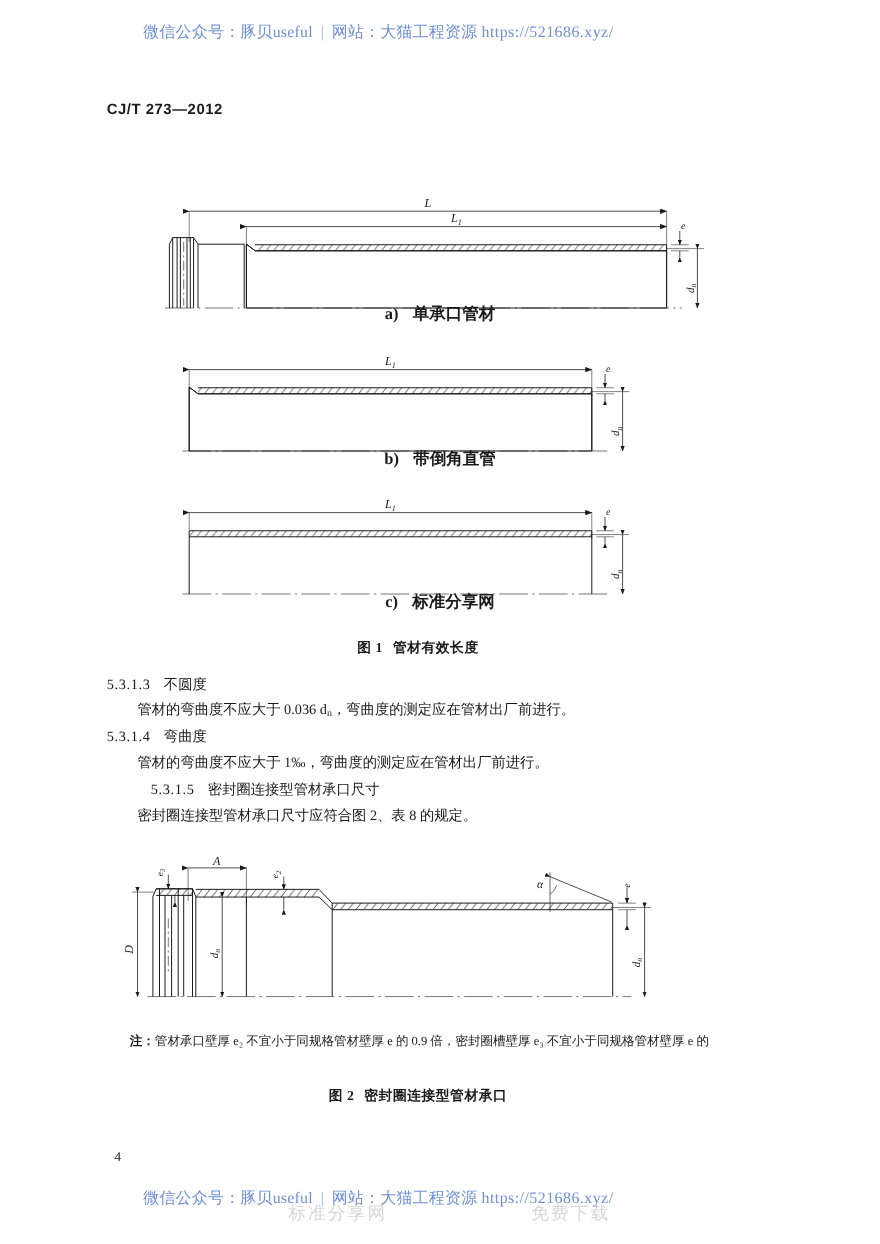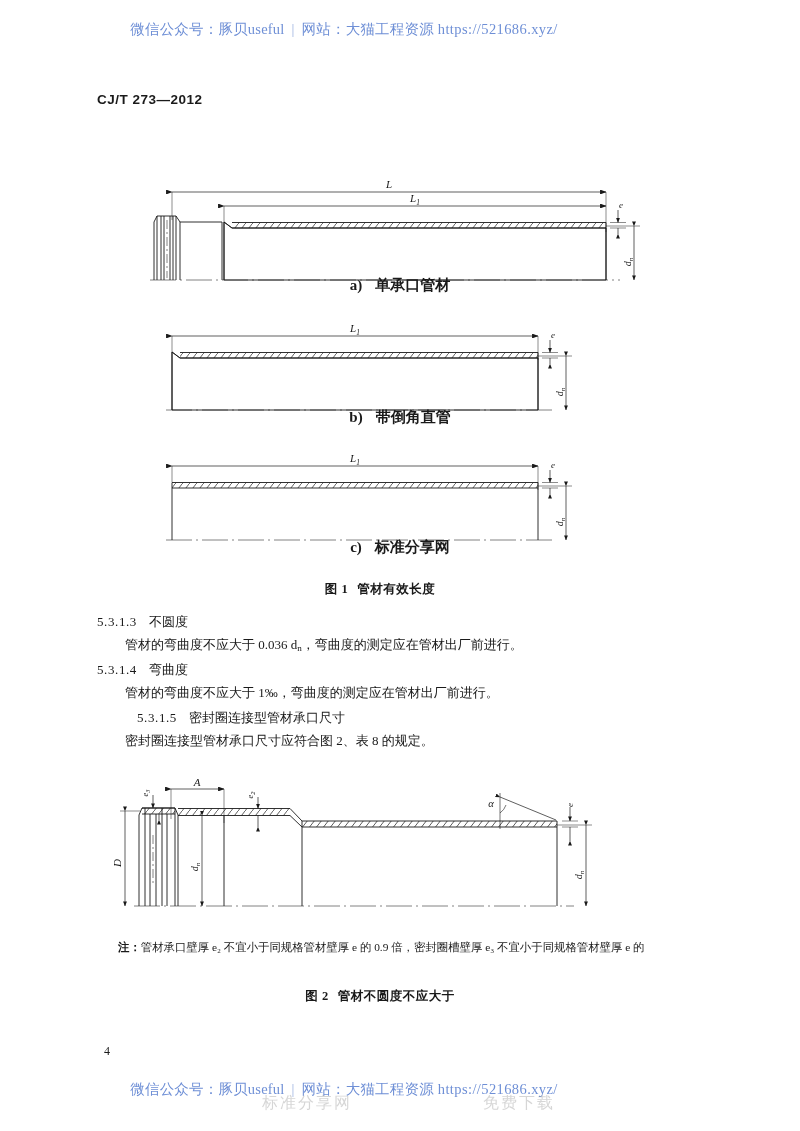--- a/index.html
+++ b/index.html
@@ -358,21 +358,21 @@
     <text x="461" y="30" text-anchor="middle" font-size="9" transform="rotate(-90 461 30)">e</text>
     <text x="470" y="100" text-anchor="middle" font-size="10" transform="rotate(-90 470 100)">d<tspan font-size="7" dy="2">n</tspan></text>
   </g>
 </svg>
 
 <div id="fig2-note">
   <span class="note-label">注：</span><span>管材承口壁厚 e₂ 不宜小于同规格管材壁厚 e 的 0.9 倍，密封圈槽壁厚 e₃ 不宜小于同规格管材壁厚 e 的</span>
 </div>
 
 <div class="cap" style="top:988px;">
-  <span class="lbl">图 2</span><span>管材不圆度不应大于</span>
+  <span class="lbl">图 2</span><span>密封圈连接型管材承口</span>
 </div>
 
 <div id="page-number">4</div>
 
 <div class="promo-banner" id="promo-bottom">
   <span>微信公众号：</span><span>豚贝useful</span><span class="sep">|</span><span>网站：</span><span>大猫工程资源</span> <span class="url">https://521686.xyz/</span>
 </div>
 
 <div class="ghost-watermark" id="ghost-left">标准分享网</div>
 <div class="ghost-watermark" id="ghost-right">免费下载</div>

